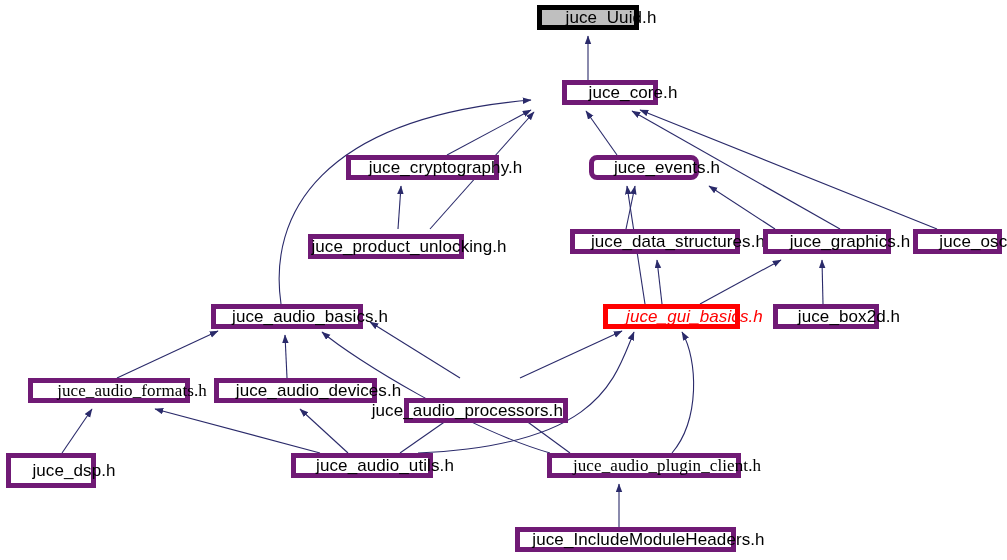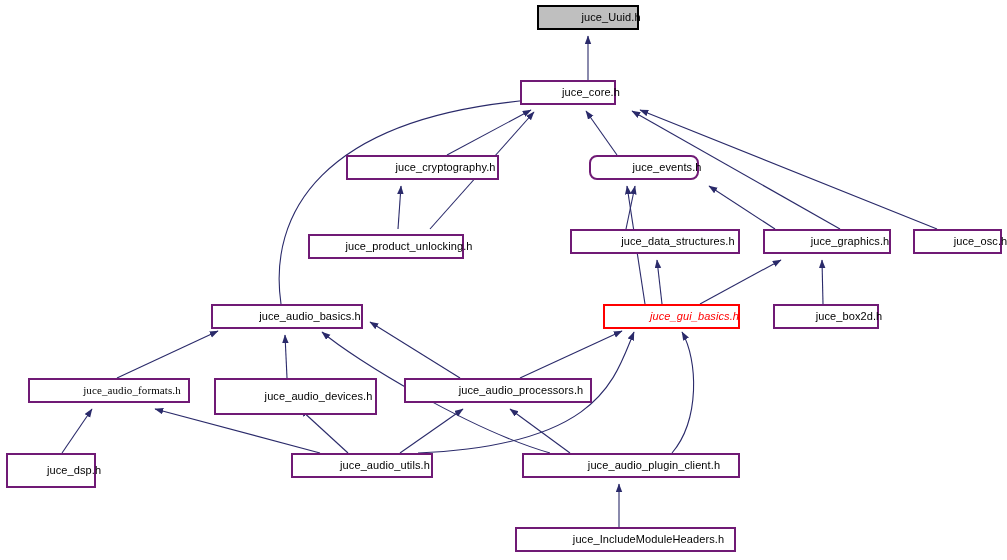--- a/index.html
+++ b/index.html
@@ -18,24 +18,24 @@
   svg.edges {
     position: absolute;
     left: 0;
     top: 0;
     width: 1007px;
     height: 560px;
   }
   .node {
     position: absolute;
     box-sizing: border-box;
-    border: 2px solid #701a75;
+    border: 5px solid #701a75;
     background: #ffffff;
     color: #000000;
-    font-size: 11px;
+    font-size: 17px;
     line-height: 1;
     display: flex;
     align-items: center;
     justify-content: center;
     white-space: nowrap;
     letter-spacing: 0.1px;
     padding-left: 46px;
   }
   .node.root {
     background: #bfbfbf;
@@ -111,21 +111,21 @@
 
       <path d="M672,453 C700,420 698,360 682,332"></path>
 
       <path d="M619,527 L619,484"></path>
     </g>
   </svg>
 
   <div class="node root" style="left:537px; top:5px; width:102px; height:25px;">
       <span>juce_Uuid.h</span>
     </div>
-  <div class="node" style="left:520px; top:80px; width:96px; height:25px;">
+  <div class="node" style="left:562px; top:80px; width:96px; height:25px;">
       <span>juce_core.h</span>
     </div>
   <div class="node" style="left:330px; top:155px; width:153px; height:25px;margin-left:16px;">
       <span>juce_cryptography.h</span>
     </div>
   <div class="node" style="left:589px; top:155px; width:110px; height:25px;border-radius:8px;">
       <span>juce_events.h</span>
     </div>
   <div class="node" style="left:308px; top:234px; width:156px; height:25px;">
       <span>juce_product_unlocking.h</span>
@@ -144,32 +144,32 @@
     </div>
   <div class="node highlight" style="left:603px; top:304px; width:137px; height:25px;font-style:italic;">
       <span>juce_gui_basics.h</span>
     </div>
   <div class="node" style="left:773px; top:304px; width:106px; height:25px;">
       <span>juce_box2d.h</span>
     </div>
   <div class="node" style="left:28px; top:378px; width:162px; height:25px;font-family:Liberation Serif, serif;">
       <span>juce_audio_formats.h</span>
     </div>
-  <div class="node" style="left:214px; top:378px; width:163px; height:37px;">
+  <div class="node" style="left:214px; top:378px; width:163px; height:25px;">
       <span>juce_audio_devices.h</span>
     </div>
-  <div class="node" style="left:404px; top:378px; width:188px; height:25px;">
+  <div class="node" style="left:404px; top:398px; width:164px; height:25px;justify-content:flex-end;">
       <span>juce_audio_processors.h</span>
     </div>
   <div class="node" style="left:6px; top:453px; width:90px; height:35px;">
       <span>juce_dsp.h</span>
     </div>
   <div class="node" style="left:291px; top:453px; width:142px; height:25px;">
       <span>juce_audio_utils.h</span>
     </div>
-  <div class="node" style="left:522px; top:453px; width:218px; height:25px;">
+  <div class="node" style="left:547px; top:453px; width:194px; height:25px;font-family:Liberation Serif, serif;">
       <span>juce_audio_plugin_client.h</span>
     </div>
   <div class="node" style="left:515px; top:527px; width:221px; height:25px;">
       <span>juce_IncludeModuleHeaders.h</span>
     </div>
 
 </div>
 
 </body></html>

